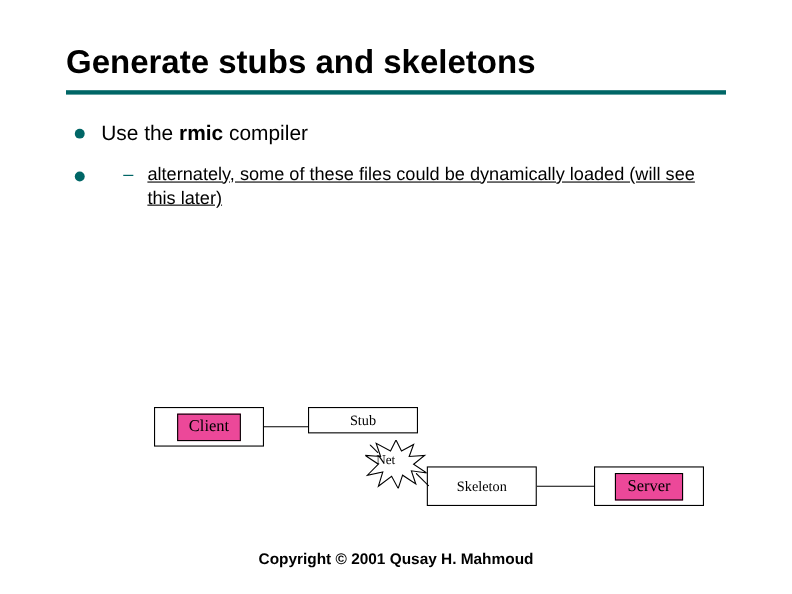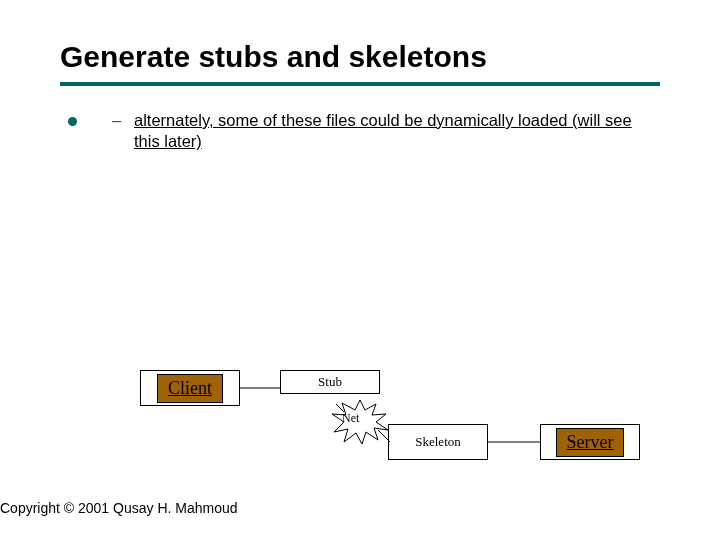--- a/index.html
+++ b/index.html
@@ -79,25 +79,24 @@
     border: 1px solid #000;
     background: #fff;
     display: flex;
     align-items: center;
     justify-content: center;
     font-family: "Times New Roman", serif;
     font-size: 13px;
   }
   .inner {
     border: 1px solid #000;
-    background: #a16207;
+    background: #ec4899;
     padding: 3px 10px;
     font-family: "Times New Roman", serif;
-    font-size: 18px;
-    text-decoration: underline;
+    font-size: 15px;
   }
   .db-client { left: 0; top: 18px; width: 100px; height: 36px; }
   .db-stub   { left: 140px; top: 18px; width: 100px; height: 24px; }
   .db-skel   { left: 248px; top: 72px; width: 100px; height: 36px; text-align: center; }
   .db-server { left: 400px; top: 72px; width: 100px; height: 36px; }
   .star {
     position: absolute;
     left: 192px;
     top: 48px;
     width: 56px;
@@ -111,32 +110,37 @@
     font-family: "Times New Roman", serif;
     font-size: 12px;
     pointer-events: none;
   }
   .conn { position: absolute; stroke: #000; fill: none; }
   .footer {
     position: absolute;
     bottom: 24px;
     left: 0;
     width: 100%;
+    text-align: center;
     font-size: 14px;
+    font-weight: bold;
   }
 </style>
 </head>
 <body>
 
 <div class="slide">
 
   <div class="title">Generate stubs and skeletons</div>
   <div class="title-rule"></div>
 
   <ul class="bullets">
+    <li>
+      <span>Use the </span><b>rmic</b><span> compiler</span>
+    </li>
     <li>
       <ul class="sub-bullets">
         <li>alternately, some of these files could be dynamically loaded (will see this later)</li>
       </ul>
     </li>
   </ul>
 
   <div class="diagram">
 
     <svg class="conn" style="left:100px; top:34px; width:40px; height:4px;">

